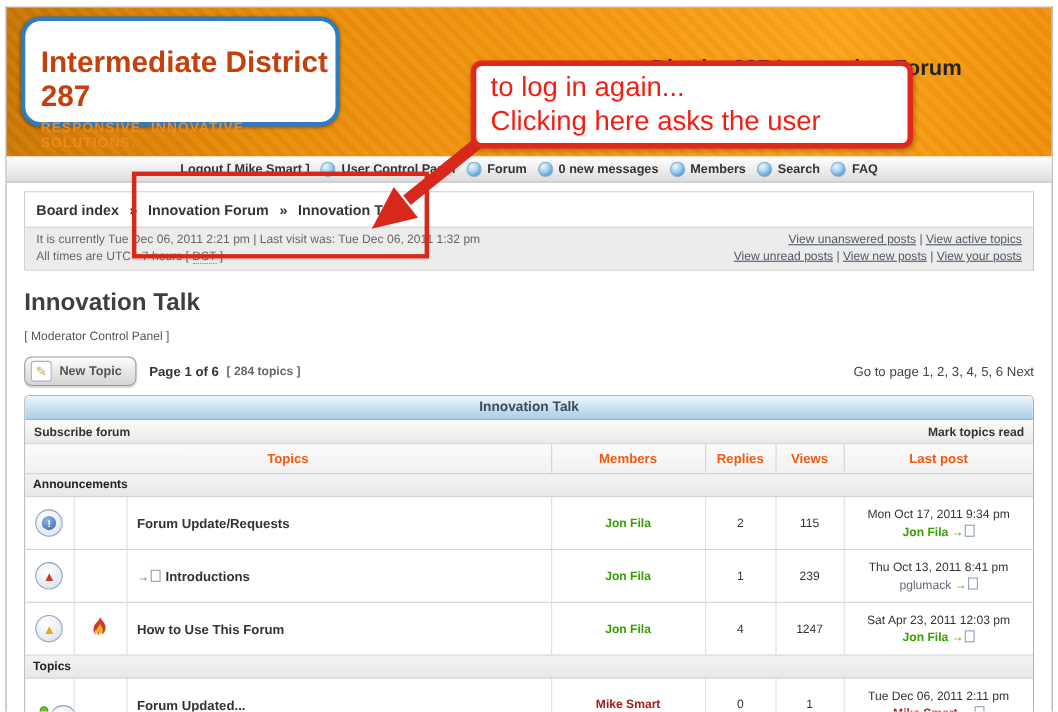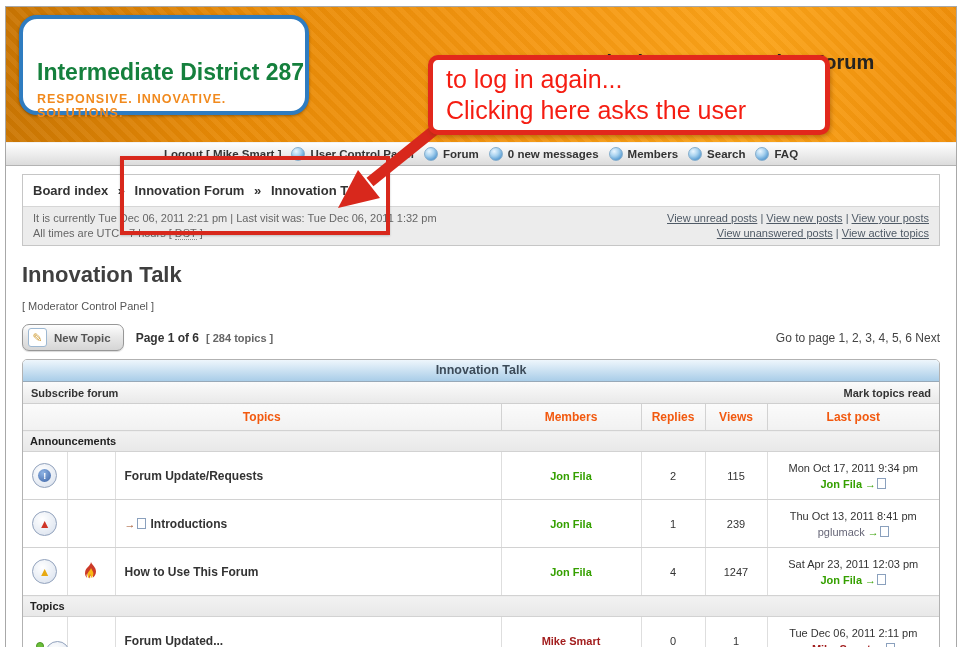--- a/index.html
+++ b/index.html
@@ -8,21 +8,21 @@
   .frame{position:absolute;left:5px;top:6px;width:950px;height:660px;border:1px solid #a8a8a8;border-bottom:none;background:#fff;}
 
   
   .header{position:relative;height:135px;
     background:linear-gradient(100deg,#c97503 0%,#e88a06 25%,#f59711 55%,#fba318 78%,#ef8d08 100%);}
   .header::after{content:"";position:absolute;inset:0;
     background:repeating-linear-gradient(45deg,rgba(255,255,255,0.05) 0 5px,rgba(0,0,0,0.02) 5px 10px);}
   .logo{position:absolute;left:13px;top:8px;width:268px;height:92px;background:#fff;
     border:4px solid #2f7cc0;border-radius:18px;box-shadow:0 1px 3px rgba(0,0,0,.35);
     display:flex;flex-direction:column;justify-content:center;padding-left:14px;z-index:2;}
-  .logo-title{color:#15803d;font-size:23px;font-weight:bold;letter-spacing:0px;margin-top:48px;}
+  .logo-title{color:#c2410c;font-size:27px;font-weight:bold;letter-spacing:0px;margin-top:48px;}
   .logo-tagline{color:#f18a1e;font-size:12.5px;font-weight:bold;letter-spacing:1px;margin-top:6px;}
   .site-title{position:absolute;left:586px;top:44px;font-size:20px;font-weight:bold;color:#262421;z-index:1;}
 
   
   .navbar{height:22px;background:linear-gradient(#fefefe,#dcdcdc);border-top:1px solid #f2f2f2;
     border-bottom:1px solid #b3b3b3;display:flex;align-items:center;justify-content:center;
     font-size:11.5px;font-weight:bold;color:#333;}
   .nav-item{display:flex;align-items:center;margin:0 5px;cursor:pointer;white-space:nowrap;}
   .sphere{display:inline-block;width:12px;height:12px;border-radius:50%;margin-right:5px;
     background:radial-gradient(circle at 35% 28%,#eaf6ff 0%,#a8d2ef 40%,#5d9fd4 75%,#3f7fb5 100%);
@@ -159,30 +159,30 @@
         <span class="sep">»</span>
         <span>Innovation Talk</span>
       </div>
       <div class="inforow">
         <div>
           <div>It is currently Tue Dec 06, 2011 2:21 pm | Last visit was: Tue Dec 06, 2011 1:32 pm</div>
           <div><span>All times are UTC - 7 hours [ </span><span class="dst">DST</span><span> ]</span></div>
         </div>
         <div class="infolinks">
           <div>
+            <span class="ilink">View unanswered posts</span>
+            <span>|</span>
+            <span class="ilink">View active topics</span>
+          </div>
+          <div>
             <span class="ilink">View unread posts</span>
             <span>|</span>
             <span class="ilink">View new posts</span>
             <span>|</span>
             <span class="ilink">View your posts</span>
-          </div>
-          <div>
-            <span class="ilink">View unanswered posts</span>
-            <span>|</span>
-            <span class="ilink">View active topics</span>
           </div>
         </div>
       </div>
     </div>
 
     <div class="page-title">Innovation Talk</div>
     <div class="modline">[ Moderator Control Panel ]</div>
 
     <div class="toolbar">
       <span class="btn-newtopic">

